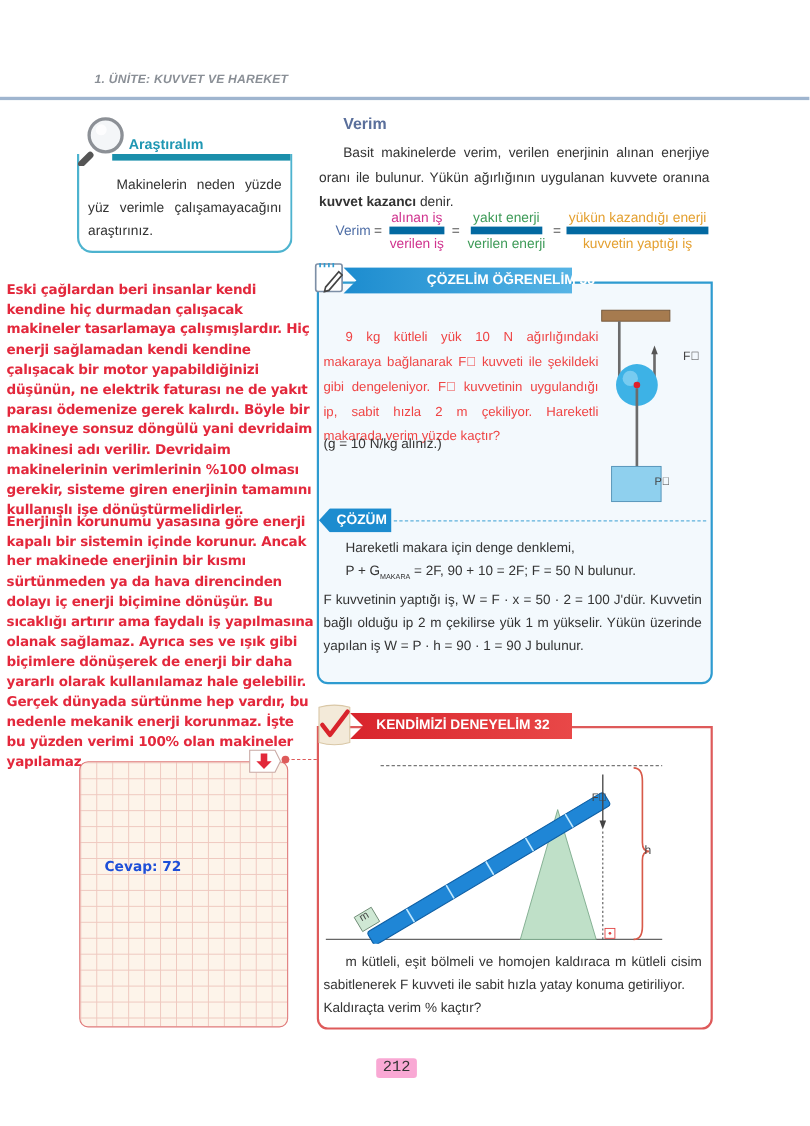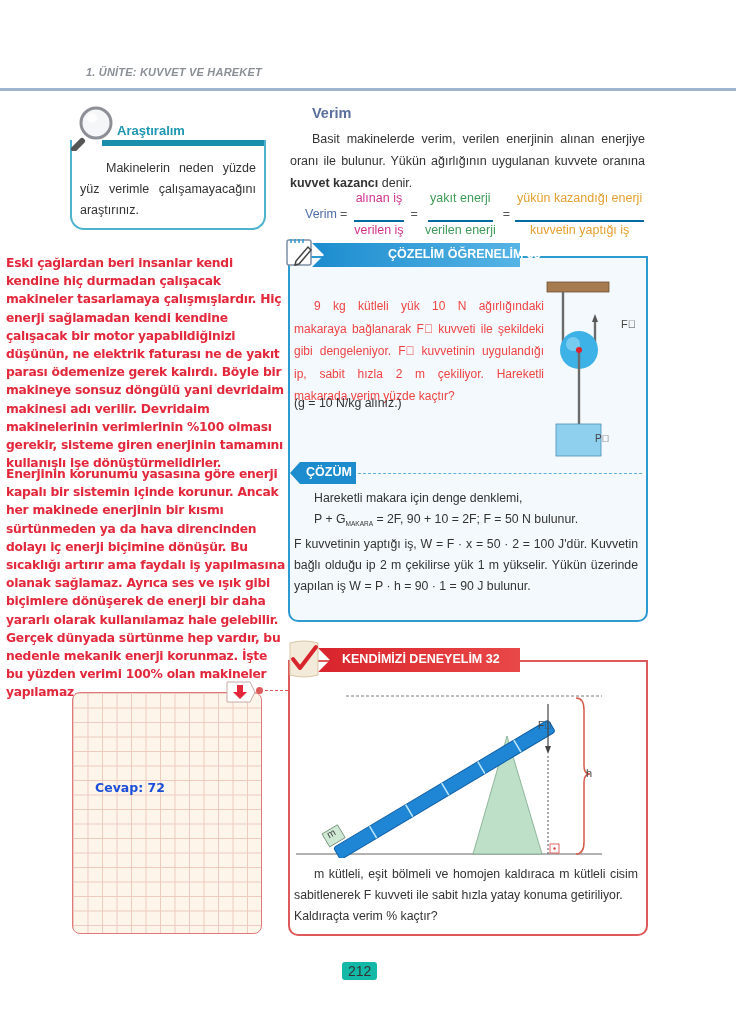--- a/index.html
+++ b/index.html
@@ -14,21 +14,21 @@
   .arastir-bar { left:102px; top:140px; width:162px; height:6px; background:#1a8fab; }
   .arastir-title { left:117px; top:123px; font-size:13px; font-weight:bold; color:#1f97b3;text-align:right; }
   .arastir-text { left:80px; top:158px; width:176px; font-size:12.5px; line-height:21px; color:#333; text-align:justify; text-indent:26px; }
   .magnifier { left:70px; top:103px; width:48px; height:48px; }
 
   
   .verim-title { left:312px; top:105px; font-size:14.5px; font-weight:bold; color:#5a6f9b; }
   .verim-text { left:290px; top:128px; width:355px; font-size:12.5px; line-height:22px; color:#333; text-align:justify; text-indent:22px; }
   .formula { left:305px; top:191px; display:flex; align-items:center; font-size:12.5px; }
   .frac { display:inline-flex; flex-direction:column; align-items:center; margin:0 2px; }
-  .frac .num { padding:0 2px 15px; border-bottom:2px solid #0369a1; }
+  .frac .num { padding:0 2px 1px; border-bottom:7px solid #0369a1; }
   .frac .den { padding:1px 2px 0;text-align:center; }
   .c-mag { color:#d0338e; } .c-grn { color:#3e9b58; } .c-org { color:#e4a030; } .c-blu { color:#4f6ea6; }
   .eq { color:#555; margin:0 3px; }
 
   
   .red-text { left:6px; width:280px; font-size:12.3px; font-weight:bold; line-height:18.2px; color:#e3283c; font-family:"DejaVu Sans", sans-serif; letter-spacing:-0.25px; }
 
   
   .cozelim-box { left:288px; top:256px; width:356px; height:362px; border:2px solid #2e9bd0; border-radius:0 0 10px 10px; background:#f3f9fd; }
   .cozelim-banner { left:312px; top:243px; height:24px; width:208px; background:linear-gradient(90deg,#1c8ccf,#56b4e5); clip-path:polygon(0 0,100% 0,100% 100%,0 100%,12px 50%); }
@@ -57,21 +57,21 @@
   
   .answer-box { left:72px; top:692px; width:188px; height:240px; border:1.5px solid #e07a7a; border-radius:8px;
     background-color:#fdf4ea;
     background-image:linear-gradient(#efc9c0 1px, transparent 1px), linear-gradient(90deg,#efc9c0 1px, transparent 1px);
     background-size:14.5px 14.5px; }
   .answer-text { left:95px; top:780px; font-size:12.5px; font-weight:bold; color:#1d4ed8; font-family:"DejaVu Sans", sans-serif; }
   .arrow-tab { left:226px; top:681px; width:30px; height:22px; }
   .connector { left:260px; top:690px; width:28px; border-top:1.5px dashed #de5a5a; }
   .connector-dot { left:256px; top:687px; width:7px; height:7px; border-radius:50%; background:#de5a5a; }
 
-  .page-num { left:342px; top:962px; padding:1px 6px; background:#14b8a6; border-radius:3px; font-family:Liberation Sans, sans-serif; font-size:14px; color:#333; }
+  .page-num { left:342px; top:962px; padding:1px 6px; background:#f9a8d4; border-radius:3px; font-family:Liberation Mono, monospace; font-size:14px; color:#333; }
 </style>
 </head>
 <body>
 
 <div class="abs unit-header">1. ÜNİTE: KUVVET VE HAREKET</div>
 <div class="abs header-line"></div>
 
 <div class="abs arastir-box"></div>
 <div class="abs arastir-bar"></div>
 <svg class="abs magnifier" viewBox="0 0 48 48">

